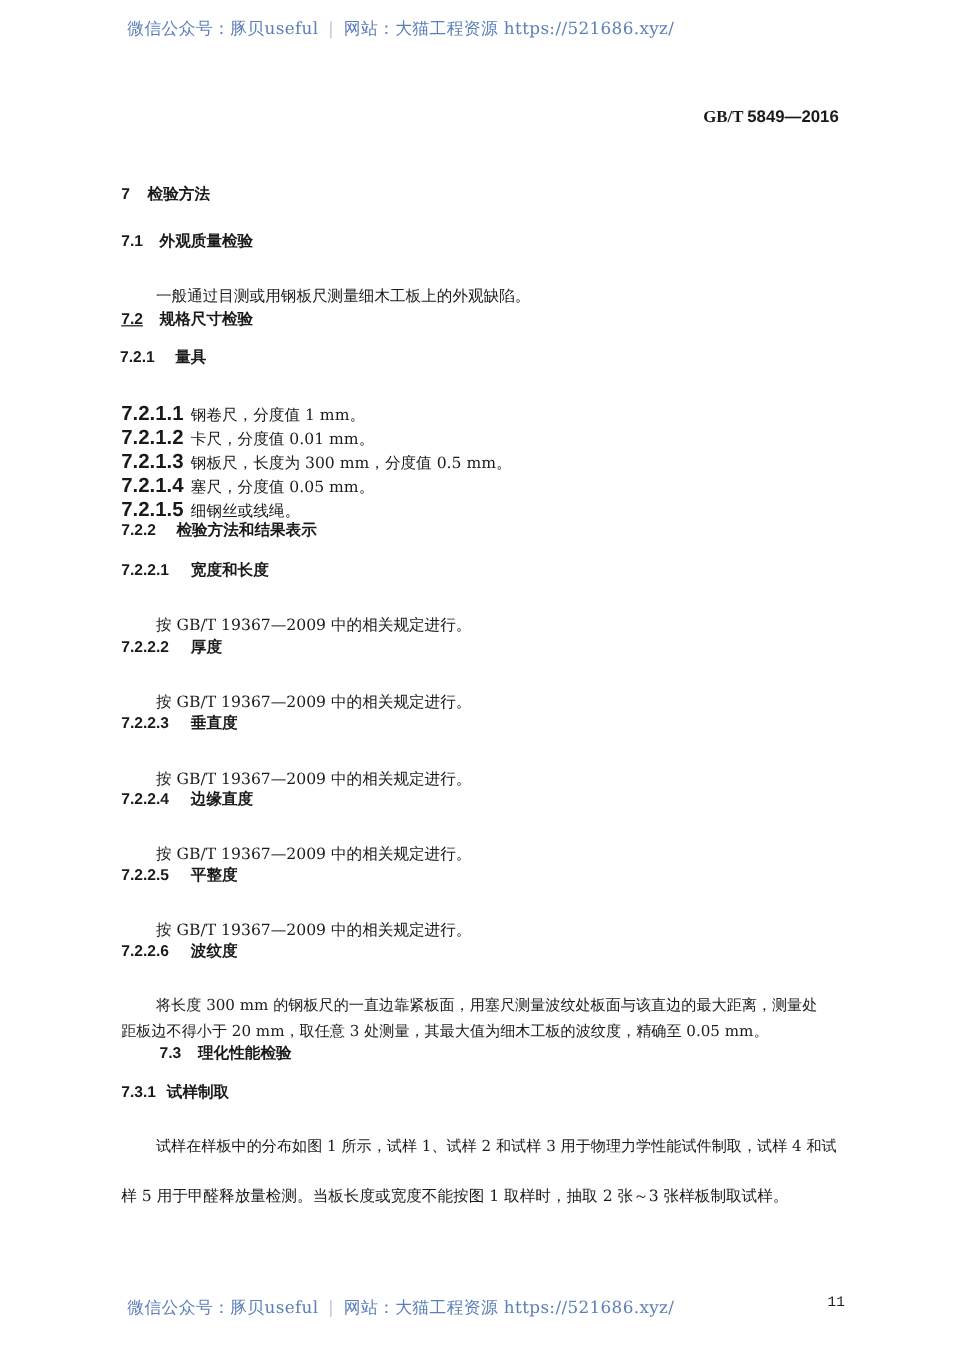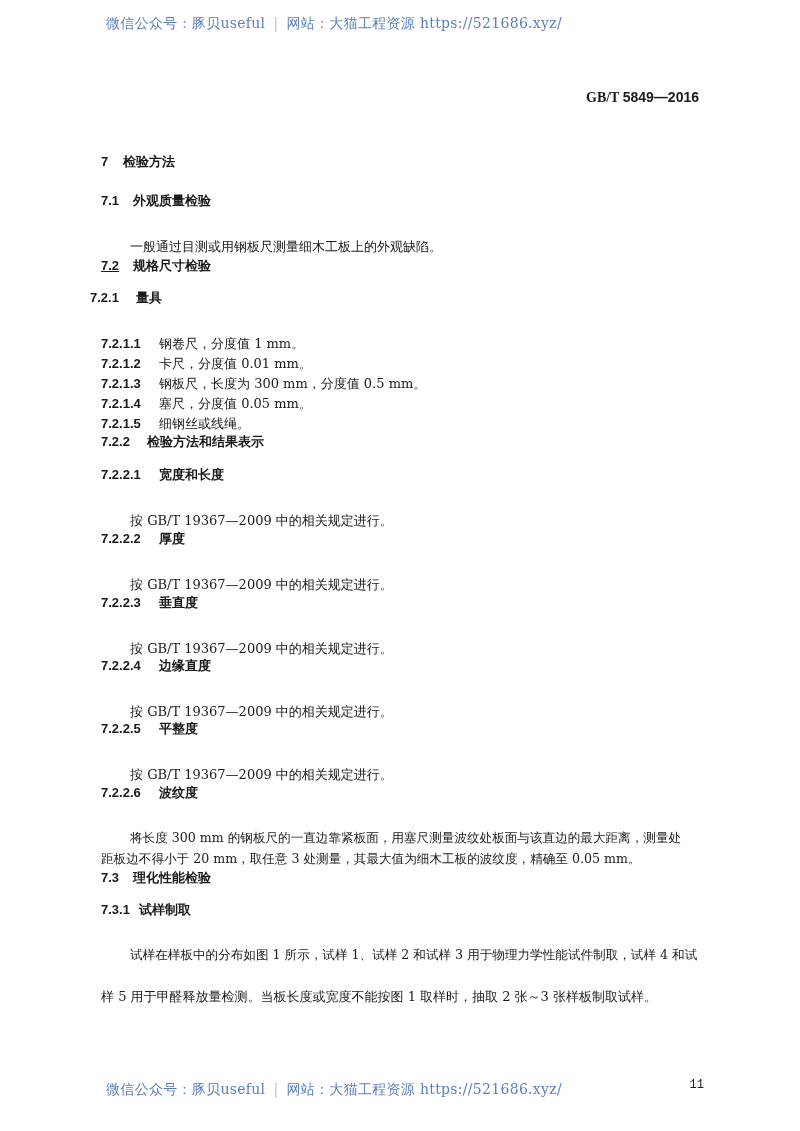--- a/index.html
+++ b/index.html
@@ -16,21 +16,21 @@
     .wm-bottom { top: 1081px; }
     .std-no {
       position: absolute; right: 101px; top: 89px; font-size: 14px; font-weight: bold;
       font-family: "Liberation Serif", serif;
     }
     .std-no .num { font-family: "Liberation Sans", sans-serif; font-weight: bold; }
     .line { position: absolute; left: 0; white-space: nowrap; font-size: 13.5px; }
     .h { font-family: "DejaVu Sans", sans-serif; font-weight: bold; font-size: 13px; }
     .h .no { display: inline-block; font-family: "Liberation Sans", sans-serif; }
     .p { font-family: "DejaVu Serif", serif; font-size: 13px; margin-top: 14px; }
-    .item .no { display: inline-block; width: 58px; font-family: "Liberation Sans", sans-serif; font-weight: bold; font-size: 13px; }
+    .item .no { display: inline-block; width: 58px; font-family: "Liberation Sans", sans-serif; font-weight: bold; font-size: 17px; }
     .page-num { position: absolute; right: 96px; top: 1038px; font-size: 12px; font-family: Liberation Mono, monospace; margin-top: 40px; }
   </style>
 </head>
 <body>
 
 <div class="watermark wm-top">
   <span>微信公众号：豚贝useful</span><span class="sep">|</span><span>网站：大猫工程资源 https://521686.xyz/</span>
 </div>
 
 <div class="std-no">
@@ -43,21 +43,21 @@
 
 <div class="line h" style="left:101px; top:192px;">
   <span class="no" style="width:32px;">7.1</span><span>外观质量检验</span>
 </div>
 <div class="line p" style="left:130px; top:224px;">一般通过目测或用钢板尺测量细木工板上的外观缺陷。</div>
 
 <div class="line h" style="left:101px; top:257px;">
   <span class="no" style="width:32px;text-decoration:underline;">7.2</span><span>规格尺寸检验</span>
 </div>
 
-<div class="line h" style="left:90px; top:289px;">
+<div class="line h" style="left:100px; top:289px;">
   <span class="no" style="width:46px;">7.2.1</span><span>量具</span>
 </div>
 <div class="line item p" style="left:101px; top:321px;"><span class="no">7.2.1.1</span><span>钢卷尺，分度值 1 mm。</span></div>
 <div class="line item p" style="left:101px; top:341px;"><span class="no">7.2.1.2</span><span>卡尺，分度值 0.01 mm。</span></div>
 <div class="line item p" style="left:101px; top:361px;"><span class="no">7.2.1.3</span><span>钢板尺，长度为 300 mm，分度值 0.5 mm。</span></div>
 <div class="line item p" style="left:101px; top:381px;"><span class="no">7.2.1.4</span><span>塞尺，分度值 0.05 mm。</span></div>
 <div class="line item p" style="left:101px; top:401px;"><span class="no">7.2.1.5</span><span>细钢丝或线绳。</span></div>
 
 <div class="line h" style="left:101px; top:433px;">
   <span class="no" style="width:46px;">7.2.2</span><span>检验方法和结果表示</span>
@@ -76,21 +76,21 @@
 <div class="line p" style="left:130px; top:689px;">按 GB/T 19367—2009 中的相关规定进行。</div>
 
 <div class="line h" style="left:101px; top:720px;"><span class="no" style="width:58px;">7.2.2.5</span><span>平整度</span></div>
 <div class="line p" style="left:130px; top:752px;">按 GB/T 19367—2009 中的相关规定进行。</div>
 
 <div class="line h" style="left:101px; top:784px;"><span class="no" style="width:58px;">7.2.2.6</span><span>波纹度</span></div>
 <div class="line p" style="left:130px; top:816px; font-size:12.6px;">将长度 300 mm 的钢板尺的一直边靠紧板面，用塞尺测量波纹处板面与该直边的最大距离，测量处</div>
 <div class="line p" style="left:101px; top:837px; font-size:12.6px;">距板边不得小于 20 mm，取任意 3 处测量，其最大值为细木工板的波纹度，精确至 0.05 mm。</div>
 
 <div class="line h" style="left:101px; top:869px;">
-  <span class="no" style="width:32px;">7.3</span><span>理化性能检验</span>
+  <span class="no" style="width:32px;margin-left:32px;">7.3</span><span>理化性能检验</span>
 </div>
 <div class="line h" style="left:101px; top:901px;">
   <span class="no" style="width:38px;">7.3.1</span><span>试样制取</span>
 </div>
 <div class="line p" style="left:130px; top:933px; font-size:12.6px;text-align:center;">试样在样板中的分布如图 1 所示，试样 1、试样 2 和试样 3 用于物理力学性能试件制取，试样 4 和试</div>
 <div class="line p" style="left:101px; top:974px; font-size:13px;">样 5 用于甲醛释放量检测。当板长度或宽度不能按图 1 取样时，抽取 2 张～3 张样板制取试样。</div>
 
 <div class="page-num">11</div>
 
 <div class="watermark wm-bottom">

